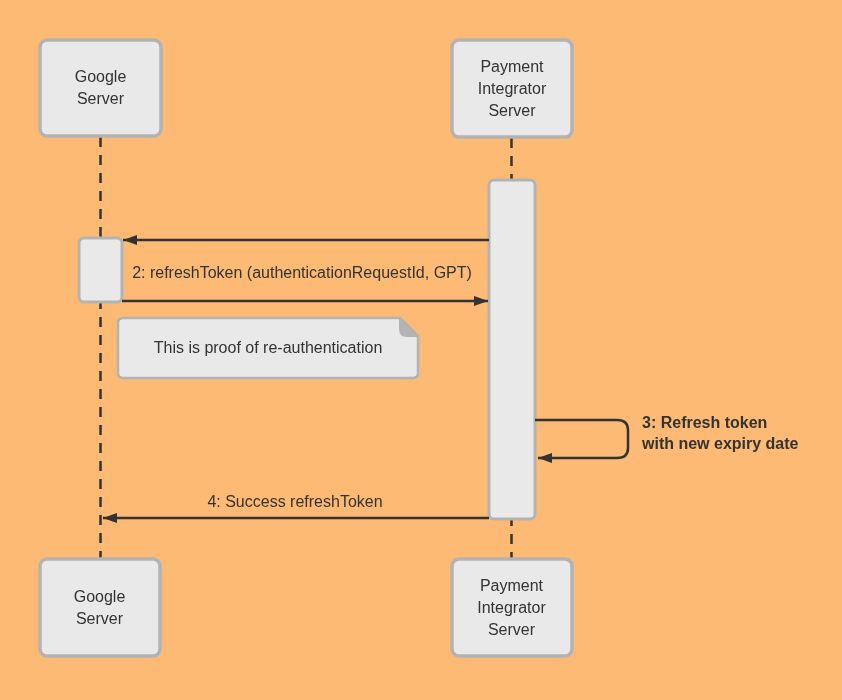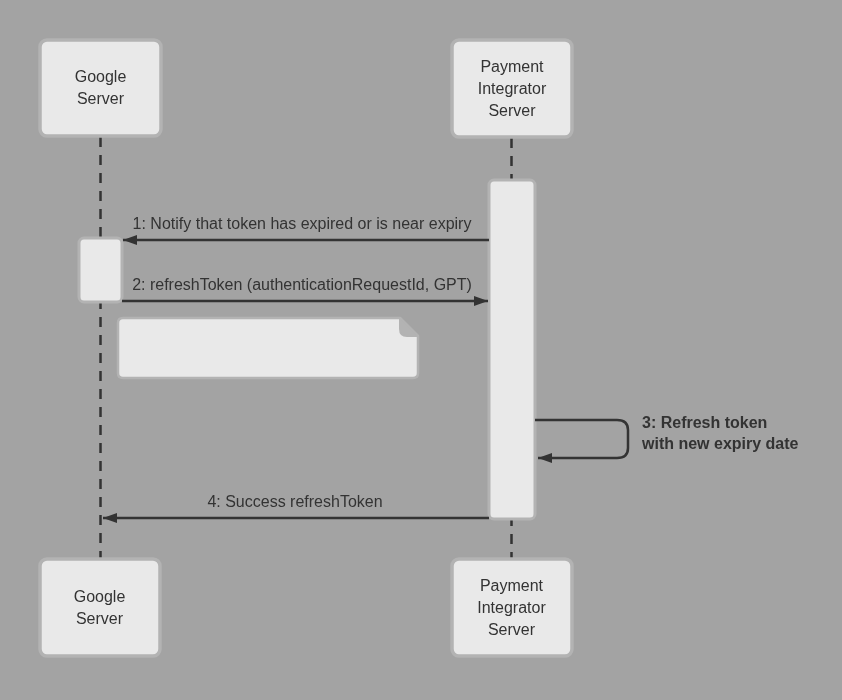--- a/index.html
+++ b/index.html
@@ -5,21 +5,21 @@
   html, body {
     margin: 0;
     padding: 0;
     background: #ffffff;
     font-family: "Liberation Sans", sans-serif;
   }
   .canvas {
     position: relative;
     width: 842px;
     height: 700px;
-    background: #a3a3a3;
+    background: #fdba74;
     overflow: hidden;
   }
   svg.shape-layer {
     position: absolute;
     left: 0;
     top: 0;
     width: 842px;
     height: 700px;
   }
   .label {
@@ -38,21 +38,21 @@
   }
   .msg-label {
     text-align: center;
     line-height: 20px;
   }
   #lbl-google-top    { left: 39px;  top: 39px;  width: 123px; height: 98px; }
   #lbl-payment-top   { left: 451px; top: 39px;  width: 122px; height: 99px; }
   #lbl-google-bottom { left: 38px;  top: 558px; width: 123px; height: 99px; }
   #lbl-payment-bottom{ left: 450px; top: 558px; width: 123px; height: 99px; }
   #lbl-msg1 { left: 108px; top: 214px; width: 388px; }
-  #lbl-msg2 { left: 108px; top: 275px; width: 388px; }
+  #lbl-msg2 { left: 108px; top: 263px; width: 388px; }
   #lbl-msg3 { left: 642px; top: 412px; text-align: left; line-height: 21px; font-weight: bold; }
   #lbl-msg4 { left: 101px; top: 492px; width: 388px; }
   #lbl-note {
     left: 118px; top: 318px; width: 300px; height: 60px;
     display: flex; align-items: center; justify-content: center;
     text-align: center;
   }
 </style>
 </head>
 <body>
@@ -96,23 +96,23 @@
 Integrator
 Server</div>
 
   <div id="lbl-google-bottom" class="label actor-label">Google
 Server</div>
 
   <div id="lbl-payment-bottom" class="label actor-label">Payment
 Integrator
 Server</div>
 
-  <div id="lbl-msg1" class="label msg-label">1: Notify that token has expired or is near expiry</div>
 
   <div id="lbl-msg2" class="label msg-label">2: refreshToken (authenticationRequestId, GPT)</div>
 
   <div id="lbl-msg3" class="label">3: Refresh token
 with new expiry date</div>
 
   <div id="lbl-msg4" class="label msg-label">4: Success refreshToken</div>
 
+  <div id="lbl-note" class="label">This is proof of re-authentication</div>
 
 </div>
 
 </body></html>

